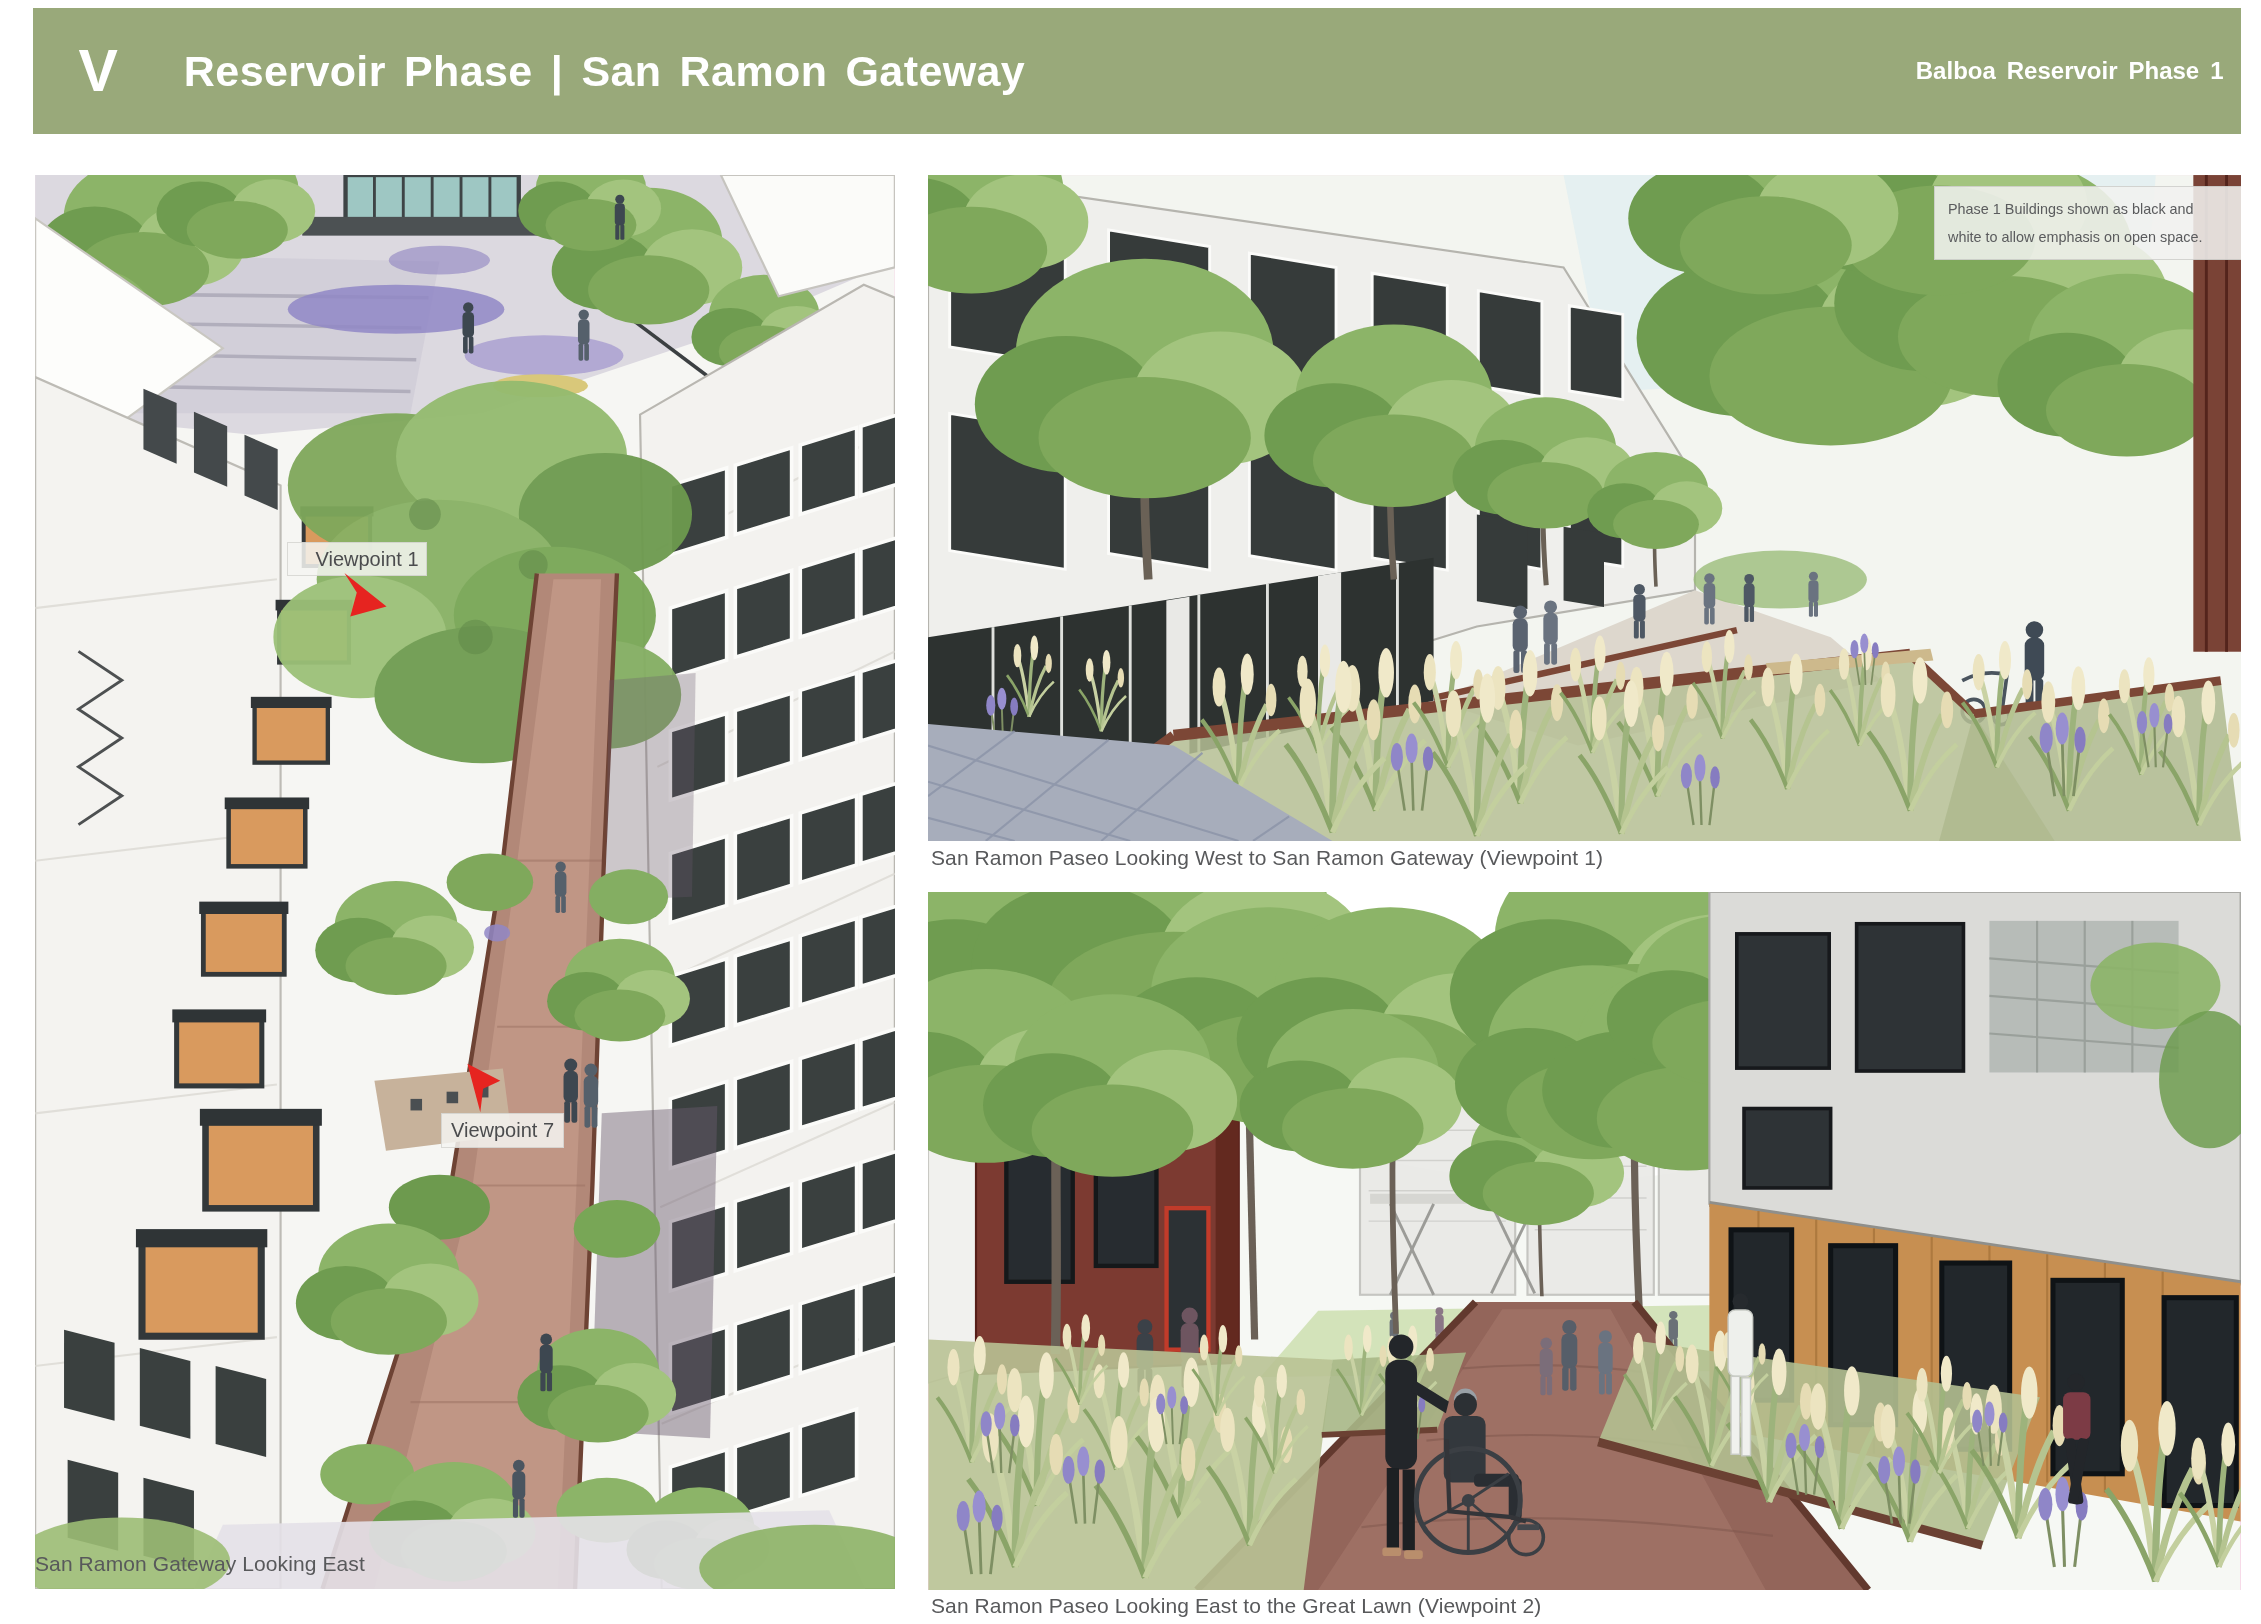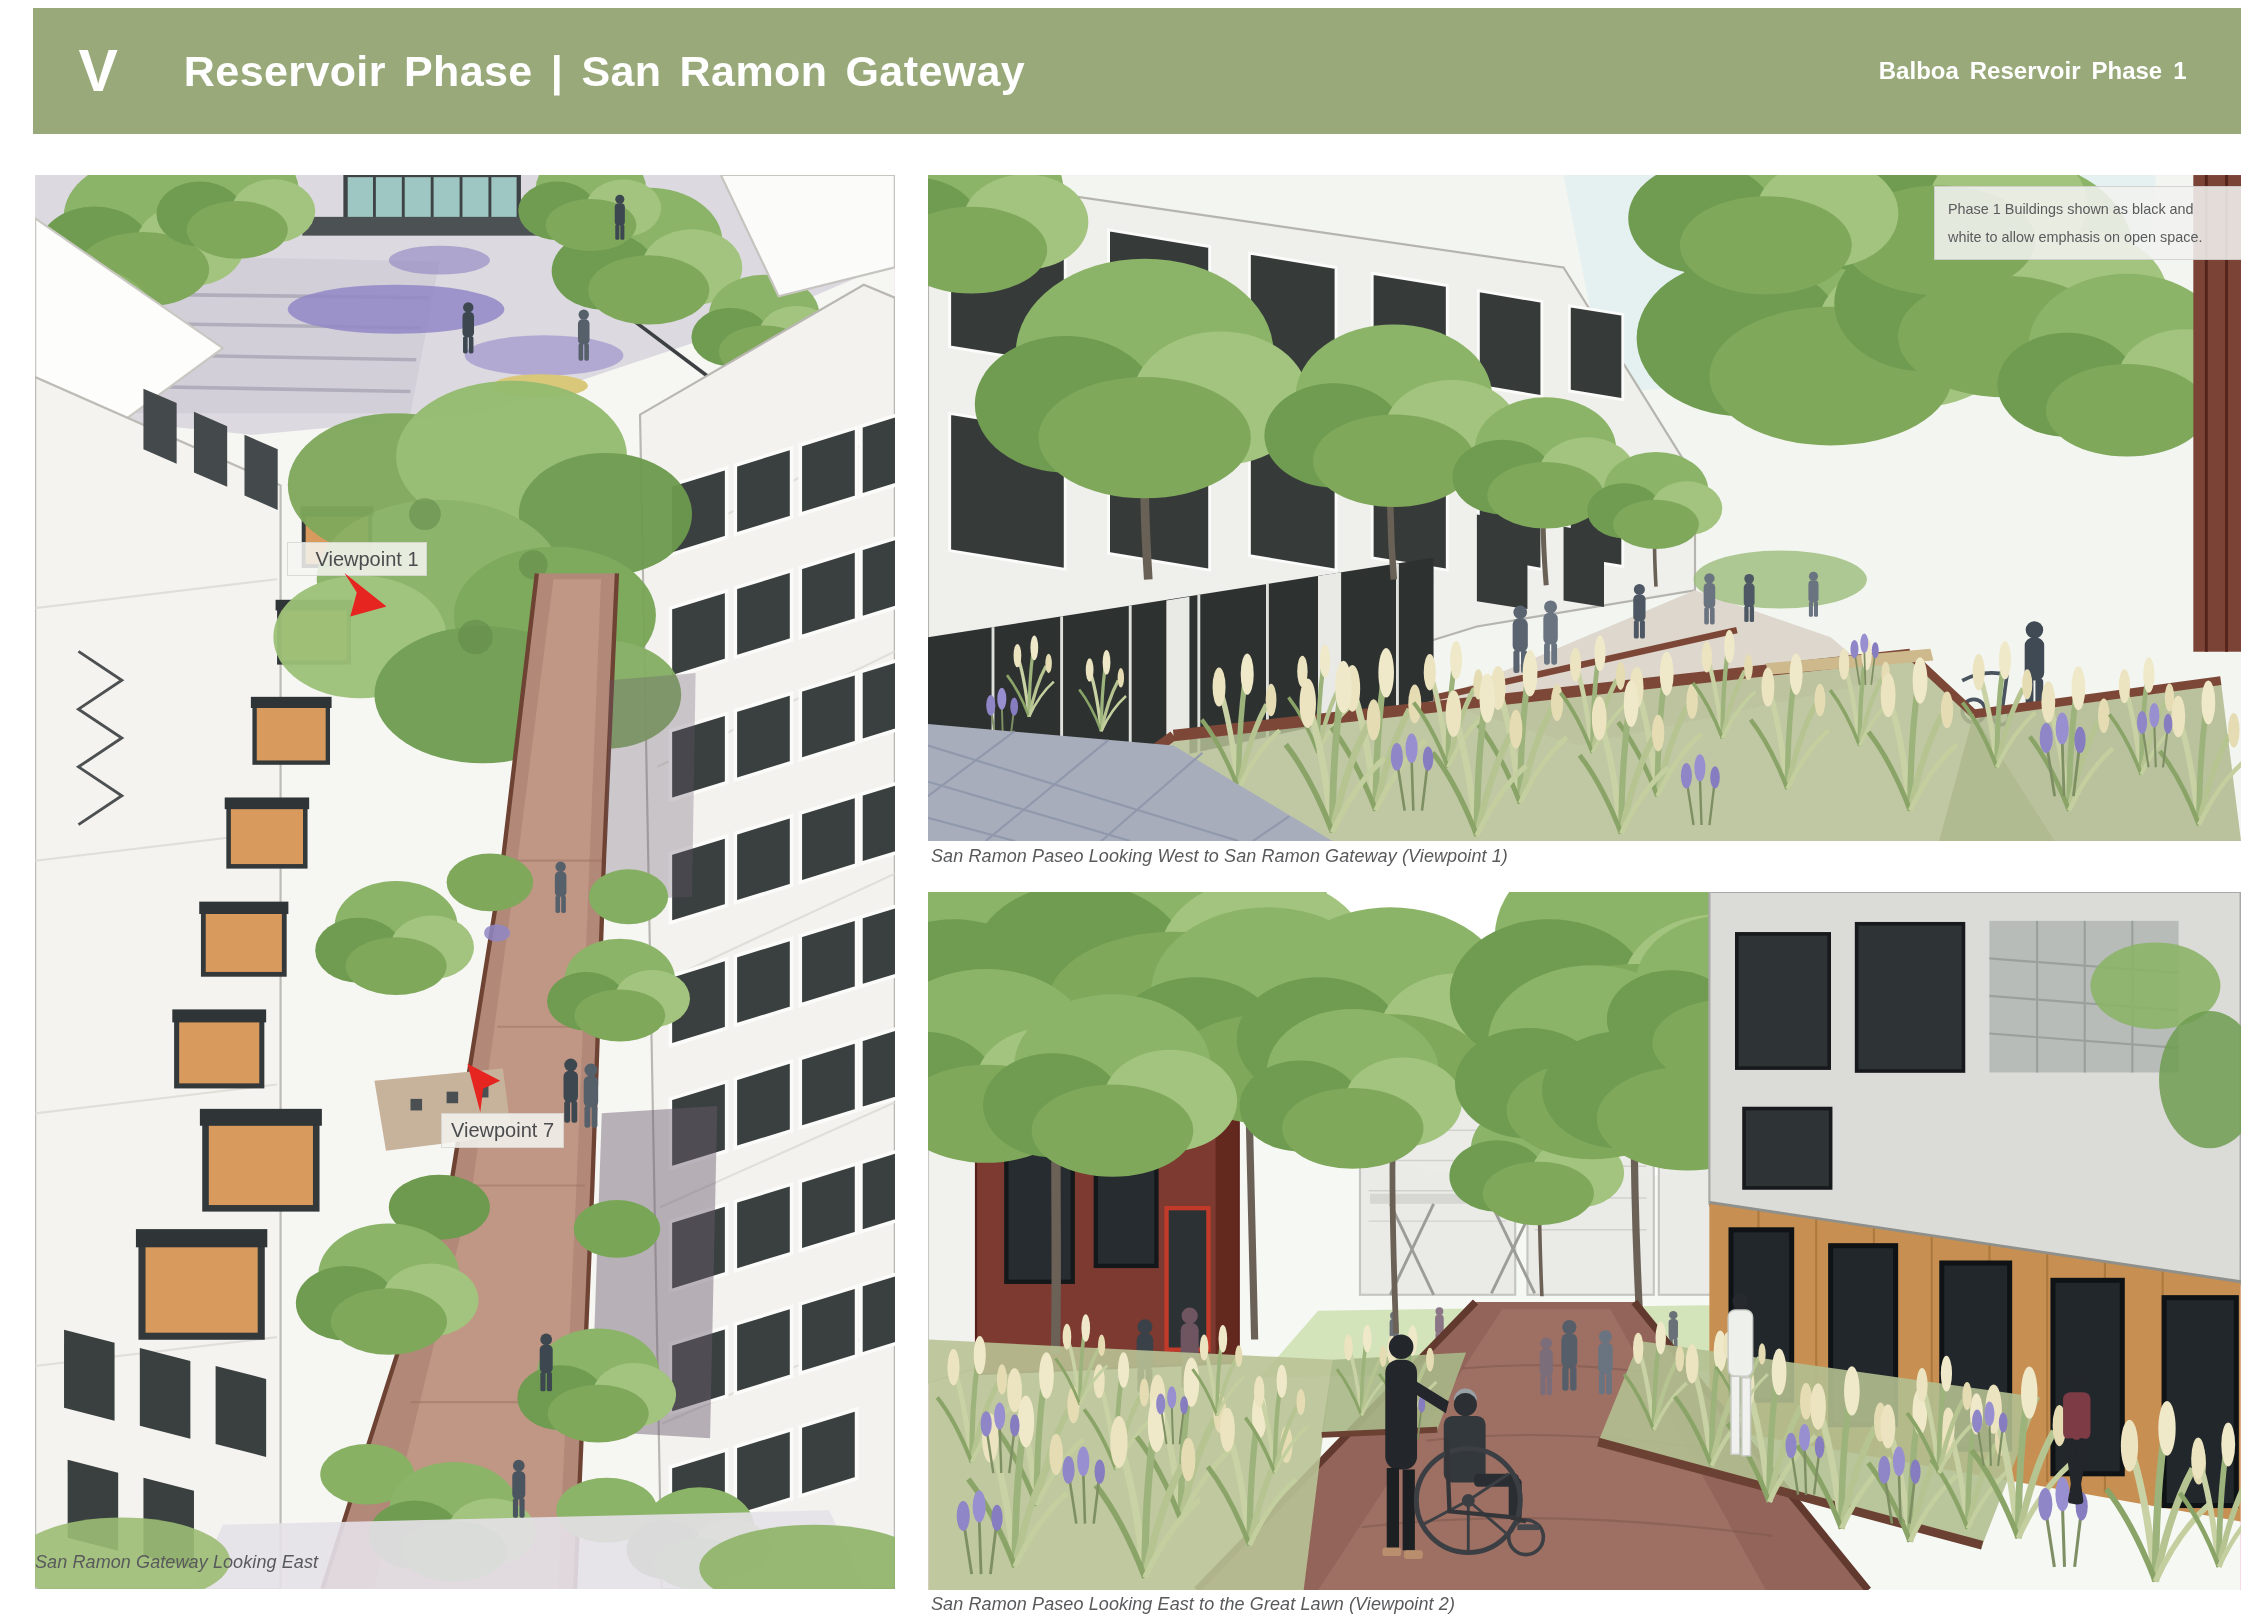--- a/index.html
+++ b/index.html
@@ -8,31 +8,31 @@
     font-family:"Liberation Sans", sans-serif;overflow:hidden;
   }
   
   .header{
     position:absolute;left:32.5px;top:8px;width:2208px;height:126px;
     background:#99a97a;color:#fff;display:flex;align-items:center;
   }
   .logo{font-size:59px;font-weight:bold;margin-left:46px;line-height:1;}
   .title{font-size:43px;font-weight:bold;margin-left:66px;letter-spacing:0.4px;word-spacing:5.8px;}
   .meeting{
-    margin-left:auto;margin-right:54px;text-align:right;
+    margin-left:auto;margin-right:17px;text-align:right;
     font-size:24px;font-weight:bold;line-height:32.5px;word-spacing:4.3px;
   }
   
   .panel{position:absolute;overflow:hidden;background:#f9a8d4;}
   #panel-aerial{left:35px;top:175px;width:860px;height:1414px;}
   #panel-vp1{left:928px;top:175px;width:1313px;height:666px;}
   #panel-vp2{left:928px;top:892px;width:1313px;height:698px;}
   .panel svg{position:absolute;left:0;top:0;display:block;}
   
-  .caption{position:absolute;font-size:18px;color:#58595b;letter-spacing:0.1px;font-style:italic;}
+  .caption{position:absolute;font-size:21px;color:#58595b;letter-spacing:0.1px;}
   #cap-aerial{left:35px;top:1552px;}
   #cap-vp1{left:931px;top:846px;}
   #cap-vp2{left:931px;top:1594px;}
   
   .vp-label{
     position:absolute;background:rgba(244,244,241,.86);border:0.7px solid rgba(195,195,192,.55);
     color:#4b4c4e;font-size:20px;display:flex;align-items:center;justify-content:center;
   }
   #vp1-label{left:252px;top:367px;width:118px;height:32px;padding-left:20px;}
   #vp2-label{left:406px;top:938px;width:121px;height:33px;}

